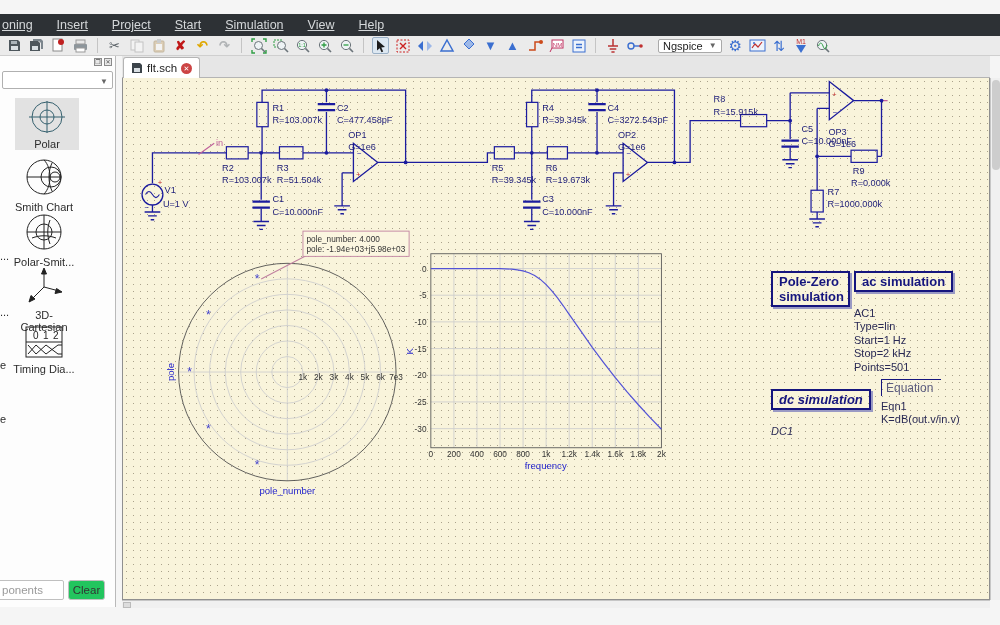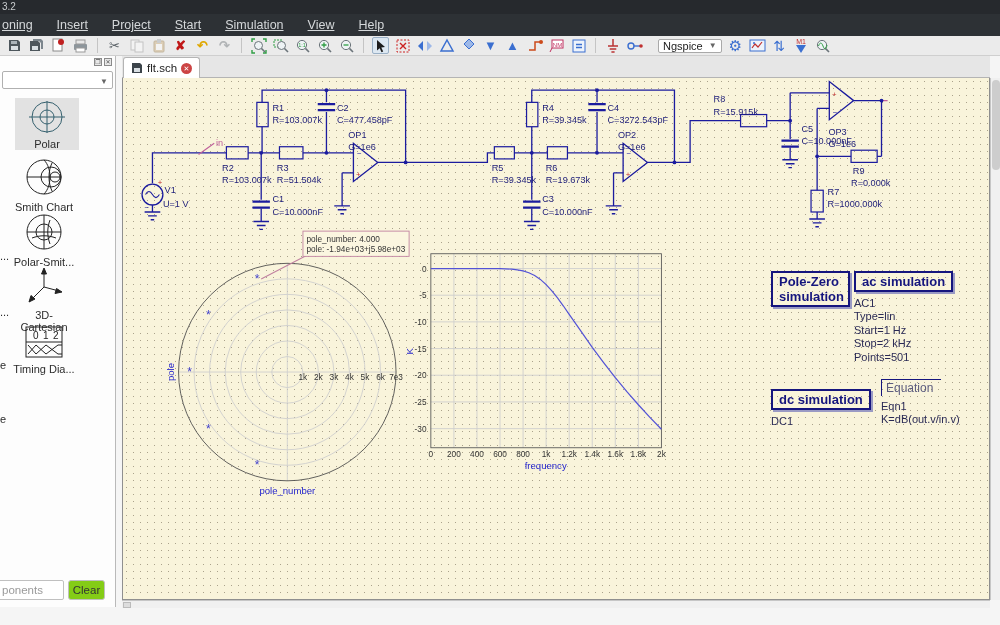--- a/index.html
+++ b/index.html
@@ -35,21 +35,21 @@
     background:#fff; border:1px solid #b0b0b0; border-radius:2px; }
   .dock-combo .arr { position:absolute; right:4px; top:5px; font-size:8px; color:#666; }
   .pal-item { position:absolute; width:64px; text-align:center; color:#2c2c2c; font-size:11px; }
   .pal-item .icn { display:block; margin:0 auto 2px; }
   .pal-item.sel { background:#e2e2e2; }
   .frag { position:absolute; left:0; font-size:11px; color:#2c2c2c; }
   .dock-search { position:absolute; left:-2px; top:524px; width:66px; height:20px;
     background:#fff; border:1px solid #c0c0c0; border-radius:2px; color:#9a9a9a;
     font-size:11.5px; line-height:18px; padding-left:3px; overflow:hidden; }
   .clear-btn { position:absolute; left:68px; top:524px; width:37px; height:20px;
-    background:#84cc16; border:1px solid #c0c0c0; border-radius:3px;
+    background:#22c55e; border:1px solid #c0c0c0; border-radius:3px;
     font-size:11.5px; color:#333; text-align:center; line-height:18px; }
 
   
   .tabbar { position:absolute; left:122px; top:56px; width:868px; height:22px;
     background:#e6e6e6; border-bottom:1px solid #b4b4b4; }
   .tab { position:absolute; left:1px; top:1px; height:21px; background:#fff;
     border:1px solid #b4b4b4; border-bottom:none; border-radius:3px 3px 0 0;
     display:flex; align-items:center; gap:4px; padding:0 7px; font-size:11.5px; color:#222; }
   .tab-close { width:11px; height:11px; border-radius:50%; background:#cc4444; color:#fff;
     font-size:7px; line-height:11px; text-align:center; }
@@ -65,41 +65,38 @@
   .vthumb { position:absolute; left:1px; top:2px; width:8px; height:90px; background:#cdcdcd; border-radius:4px; }
   .hscroll { position:absolute; left:122px; top:600px; width:868px; height:8px;
     background:#f0f0f0; border-top:1px solid #c6c6c6; }
   .hbtn { position:absolute; left:1px; top:1px; width:8px; height:6px; background:#ddd; border:1px solid #bbb; }
   .statusbar { position:absolute; left:0; top:608px; width:1000px; height:17px; background:#f5f5f5; }
 
   
   .simblk { position:absolute; color:#15157e; }
   .simblk .ttl { border:2px solid #15157e; box-shadow:2px 2px 0 0 #9a9ac4;
     background:rgba(249,244,219,.0); font-weight:bold; font-size:13px; padding:1px 6px; display:inline-block; }
-  .simblk .params { margin-top:5px; font-size:11px; color:#2a2a55; line-height:13.4px; white-space:pre; }
+  .simblk .params { margin-top:15px; font-size:11px; color:#2a2a55; line-height:13.4px; white-space:pre; }
   .eqblk { position:absolute; }
   .eqblk .ttl { border-top:1.5px solid #15157e; border-left:1.5px solid #15157e;
     color:#5c5c7e; font-size:12px; padding:1px 8px 1px 4px; display:inline-block; }
   .eqblk .params { margin-top:4px; font-size:11px; color:#2a2a55; line-height:13.4px; }
 
   
   text { font-family:"Liberation Sans", sans-serif; }
   .ct { font-size:10.5px; fill:#1c1c78; }
   .pink { fill:#c0619b; }
   .axl { font-size:11px; fill:#2323cc; }
   .ann { font-size:9.5px; fill:#333; }
 </style>
 </head>
 <body>
 
 <div id="app">
 
-  <div class="titlebar">
-    <span>3.2</span>
-  </div>
 
   <div class="menubar">
     <span class="menu-item">oning</span>
     <span class="menu-item">Insert</span>
     <span class="menu-item">Project</span>
     <span class="menu-item">Start</span>
     <span class="menu-item">Simulation</span>
     <span class="menu-item">View</span>
     <span class="menu-item">Help</span>
   </div>
@@ -567,21 +564,21 @@
       </g>
     </svg>
 
     <div class="simblk" style="left:648px; top:193px; width:105px;">
       <span class="ttl" style="width:79px">Pole-Zero simulation</span>
     </div>
     <div class="simblk" style="left:731px; top:193px; width:100px;">
       <span class="ttl">ac simulation</span>
       <div class="params"><span>AC1</span><br><span>Type=lin</span><br><span>Start=1 Hz</span><br><span>Stop=2 kHz</span><br><span>Points=501</span></div>
     </div>
-    <div class="simblk" style="left:648px; top:311px; width:100px;">
+    <div class="simblk" style="left:648px; top:311px; width:100px;font-style:italic;">
       <span class="ttl">dc simulation</span>
       <div class="params"><span>DC1</span></div>
     </div>
     <div class="eqblk" style="left:758px; top:300px; width:110px;">
       <span class="ttl">Equation</span>
       <div class="params"><span>Eqn1</span><br><span>K=dB(out.v/in.v)</span></div>
     </div>
   </div>
 
   <div class="vscroll">

